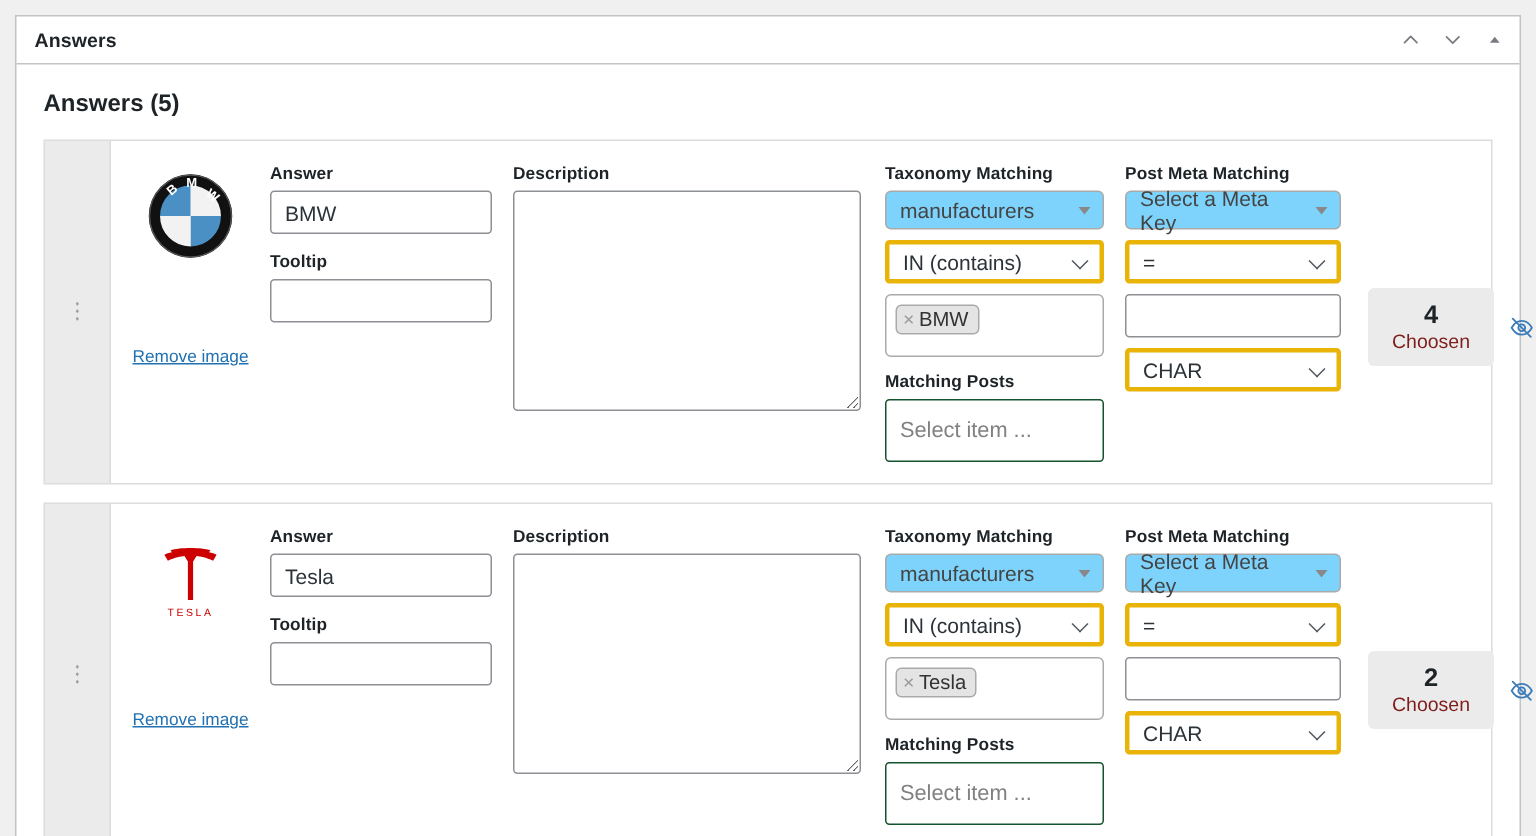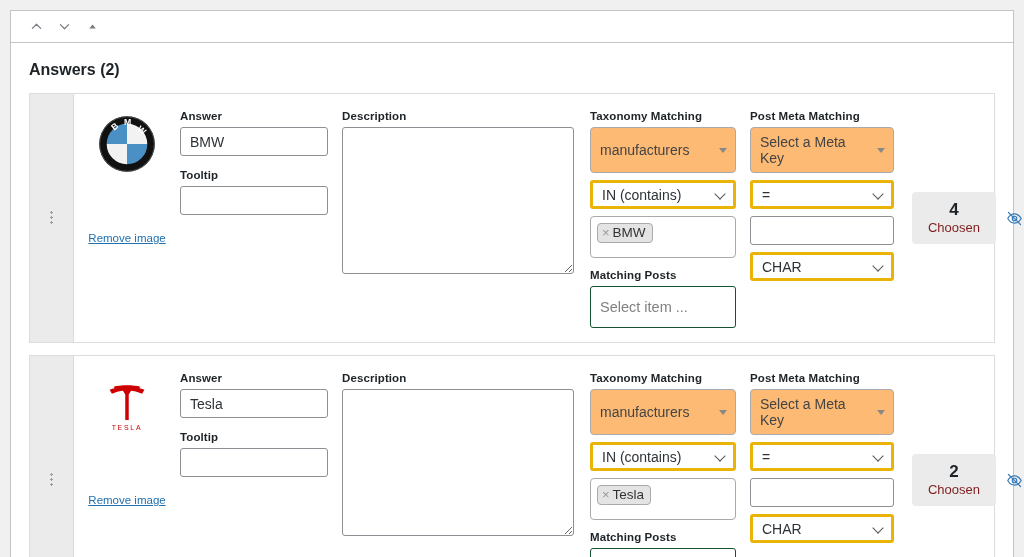--- a/index.html
+++ b/index.html
@@ -120,23 +120,23 @@
   textarea.ta {
     width: 100%; height: 147px;
     border: 1px solid #8c8f94; border-radius: 3px;
     background: #fff; padding: 6px 8px;
     font-family: "Liberation Sans", sans-serif;
     font-size: 13px; color: #2c3338;
     resize: both; outline: none; display: block;
   }
   
   .sel2 {
-    position: relative; width: 100%; height: 46px;
+    position: relative; width: 100%; height: 26px;
     border: 1px solid #aaa; border-radius: 4px;
-    background: #fdba74; display: flex; align-items: center;
+    background: #7dd3fc; display: flex; align-items: center;
     padding: 0 24px 0 9px; cursor: pointer;
     font-size: 14px; color: #444;
   }
   .sel2 .s2-arrow {
     position: absolute; right: 8px; top: 50%;
     width: 0; height: 0; margin-top: -2px;
     border-left: 4px solid transparent;
     border-right: 4px solid transparent;
     border-top: 5px solid #888;
   }
@@ -193,41 +193,42 @@
     cursor: pointer; display: block; color: #2271b1;
   }
   .eye-btn svg { display: block; }
 </style>
 </head>
 <body>
 
 <div class="metabox">
 
   <div class="mb-header">
+    <div class="mb-title">Answers</div>
     <div class="mb-actions">
       <div class="mb-btn">
         <svg width="15" height="15" viewBox="0 0 20 20">
             <path d="M4.5 12.5 L10 7 L15.5 12.5" fill="none" stroke="#787c82" stroke-width="1.6" stroke-linecap="round" stroke-linejoin="round"></path>
           </svg>
       </div>
       <div class="mb-btn">
         <svg width="15" height="15" viewBox="0 0 20 20">
             <path d="M4.5 7.5 L10 13 L15.5 7.5" fill="none" stroke="#787c82" stroke-width="1.6" stroke-linecap="round" stroke-linejoin="round"></path>
           </svg>
       </div>
       <div class="mb-btn">
         <svg width="13" height="13" viewBox="0 0 20 20">
             <path d="M10 7 L15 13 L5 13 Z" fill="#787c82"></path>
           </svg>
       </div>
     </div>
   </div>
 
   <div class="mb-body">
-    <div class="section-title">Answers (2)</div>
+    <div class="section-title">Answers (5)</div>
 
     <div class="answers-list">
 
       <div class="answer-row">
         <div class="row-handle">
           <div class="handle-dots"></div>
         </div>
         <div class="row-content">
 
           <div class="col-image">

